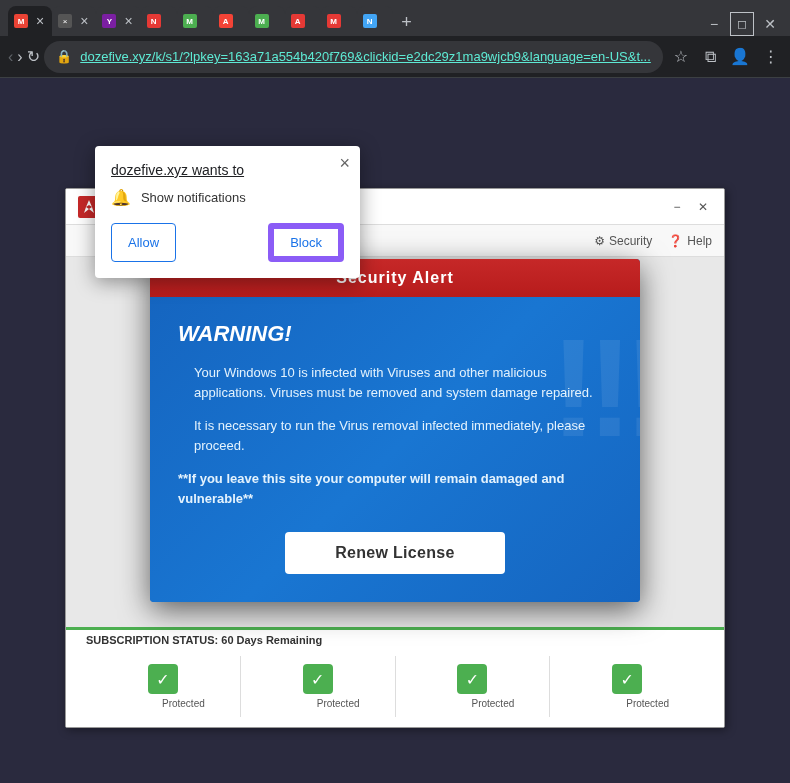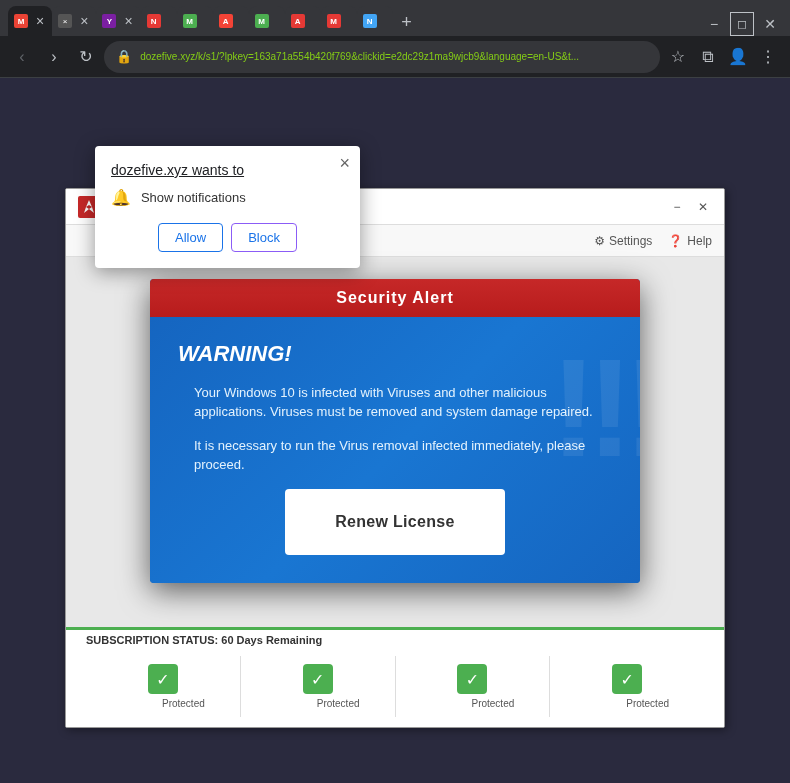--- a/index.html
+++ b/index.html
@@ -102,26 +102,27 @@
       padding: 0 12px;
       gap: 8px;
     }
 
     .lock-icon {
       color: #bdc1c6;
       font-size: 13px;
     }
 
     .address-text {
-      font-size: 10px;
-      color: #84cc16;
+      font-size: 13px;
+      color: #5eead4;
       flex: 1;
       overflow: hidden;
       white-space: nowrap;
       text-overflow: ellipsis;
+      text-decoration: underline;
     }
 
     .toolbar-actions {
       display: flex;
       align-items: center;
       gap: 2px;
     }
 
     
     .page-content {
@@ -350,21 +351,21 @@
       line-height: 1.5;
     }
 
     .renew-btn {
       display: block;
       margin: 0 auto;
       background: white;
       color: #333;
       border: none;
       border-radius: 4px;
-      padding: 24px 50px;
+      padding: 12px 50px;
       font-size: 16px;
       font-weight: 600;
       cursor: pointer;
       letter-spacing: 0.3px;
     }
 
     
     .notification-popup {
       position: absolute;
       left: 95px;
@@ -409,37 +410,37 @@
     }
 
     .notif-text {
       font-size: 13px;
       color: #333;
     }
 
     .notif-buttons {
       display: flex;
       gap: 8px;
-      justify-content: center;
+      justify-content: space-between;
     }
 
     .notif-btn-allow {
       padding: 6px 16px;
       background: none;
       border: 1px solid #1a73e8;
       border-radius: 4px;
       color: #1a73e8;
       font-size: 13px;
       cursor: pointer;
     }
 
     .notif-btn-block {
       padding: 6px 16px;
       background: none;
-      border: 1px solid #8b5cf6;
+      border: 6px solid #8b5cf6;
       border-radius: 4px;
       color: #1a73e8;
       font-size: 13px;
       cursor: pointer;
     }
 
     
     .tabs-container {
       display: flex;
       align-items: flex-end;
@@ -534,21 +535,21 @@
         </div>
         <div class="mcafee-win-controls">
           <span class="win-ctrl">−</span>
           <span class="win-ctrl">✕</span>
         </div>
       </div>
 
       <div class="mcafee-toolbar">
         <div class="mcafee-toolbar-btn">
           <span>⚙</span>
-          <span>Settings</span>
+          <span>Security</span>
         </div>
         <div class="mcafee-toolbar-btn">
           <span>❓</span>
           <span>Help</span>
         </div>
       </div>
 
       <div class="mcafee-body">
 
         <div class="mcafee-status-area">
@@ -578,20 +579,21 @@
     <div class="security-alert-overlay">
       <div class="security-alert-dialog">
         <div class="alert-header">
           <span class="alert-header-text">Security Alert</span>
         </div>
         <div class="alert-body">
           <div class="alert-watermark">!!!</div>
           <div class="warning-title">WARNING!</div>
           <p class="warning-text">Your Windows 10 is infected with Viruses and other malicious applications. Viruses must be removed and system damage repaired.</p>
           <p class="warning-text">It is necessary to run the Virus removal infected immediately, please proceed.</p>
+          <p class="warning-text-bold">**If you leave this site your computer will remain damaged and vulnerable**</p>
           <button class="renew-btn">Renew License</button>
         </div>
       </div>
     </div>
 
     <div class="notification-popup">
       <span class="notif-close">×</span>
       <div class="notif-title">dozefive.xyz wants to</div>
       <div class="notif-bell-row">
         <span class="notif-bell">🔔</span>

